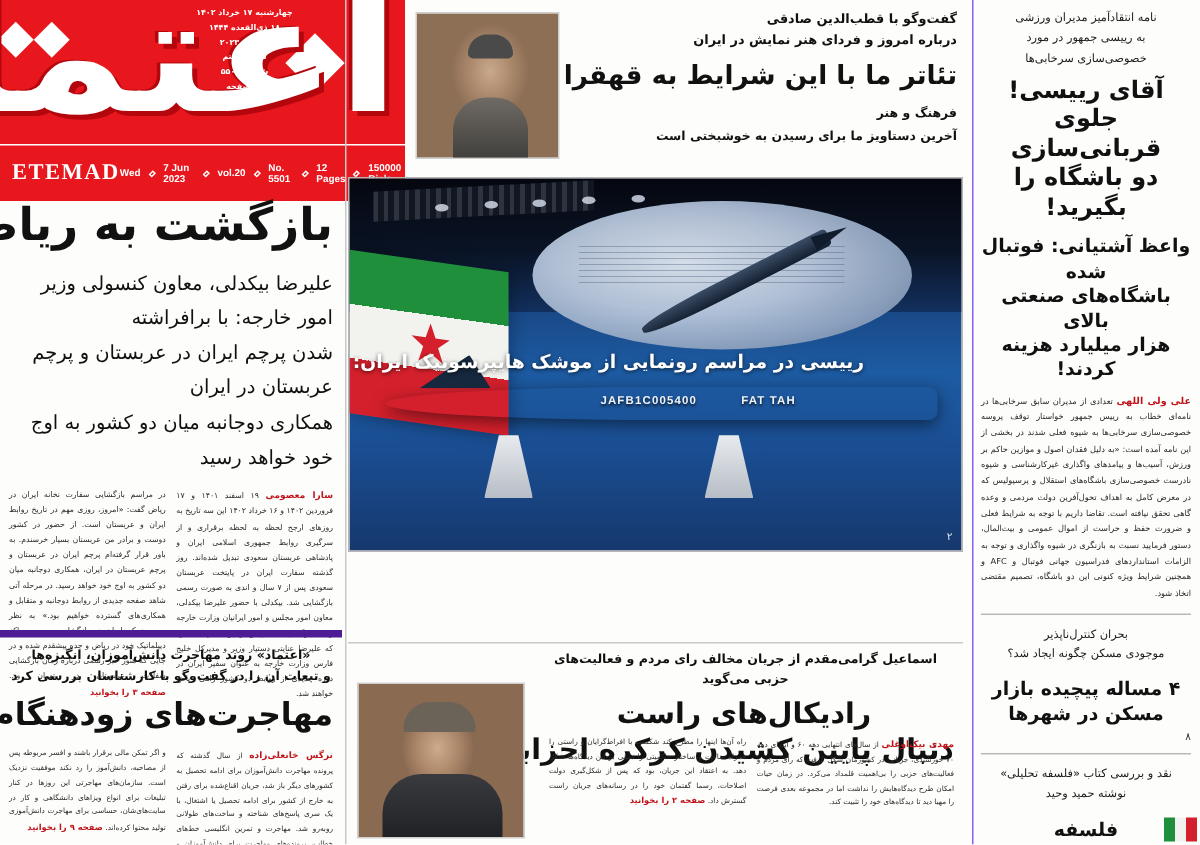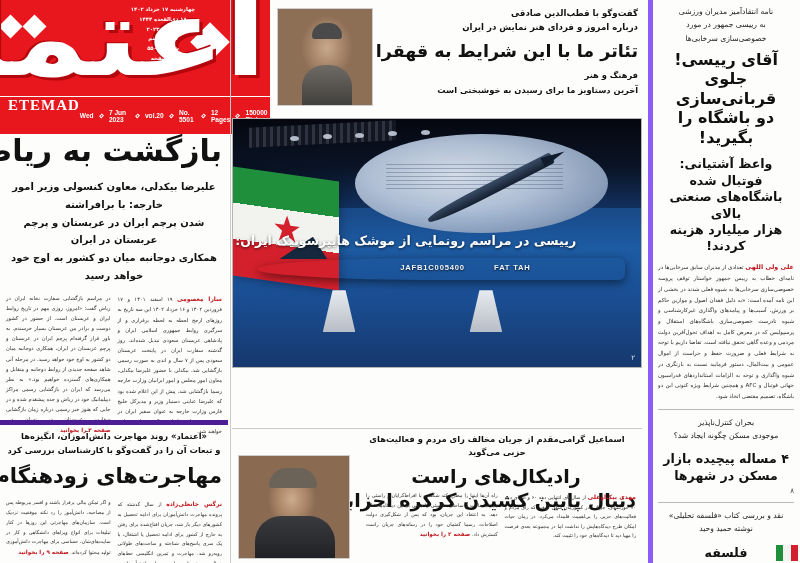--- a/index.html
+++ b/index.html
@@ -51,21 +51,21 @@
   }
   .masthead .big-diamond {
     position: absolute; left: 196px; top: 28px;
     width: 28px; height: 28px; background: #ffffff;
     transform: rotate(45deg);
   }
   .enbar {
     position: absolute; left: 0; top: 96px;
     width: 270px; height: 38px;
     background: #e8161d;
-    display: flex; 
+    display: flex; align-items: center;
     direction: ltr;
     border-top: 1px solid #fff;
   }
   .enbar .etemad {
     font-size: 15px; font-weight: bold; color: #ffffff;
     letter-spacing: 1px; margin-left: 8px;
     font-family: "Liberation Serif", serif;
   }
   .enbar .meta {
     display: flex; align-items: center; gap: 4px;
@@ -116,21 +116,21 @@
     content: ""; position: absolute; left: 34px; top: 14px;
     width: 30px; height: 16px; border-radius: 15px 15px 4px 4px;
     background: #4a4a4a;
   }
 
   
   .rightcol {
     position: absolute; right: 0; top: 0;
     width: 152px; height: 563px;
     padding: 5px 6px 0 5px;
-    border-left: 5px solid #8b5cf6;
+    border-left: 1px solid #8b5cf6;
     direction: rtl;
   }
   .rc-kicker {
     font-size: 7.6px; line-height: 1.75; text-align: center;
     color: #1a1a1a;
   }
   .rc-head {
     font-size: 16px; font-weight: bold; line-height: 1.22;
     text-align: center; color: #111; margin-top: 5px;
   }
@@ -161,22 +161,22 @@
   .lc-kicker {
     font-size: 10.5px; line-height: 1.55; text-align: center;
     color: #111; font-weight: bold;
   }
   .lc-head {
     font-size: 30px; font-weight: bold; text-align: center;
     color: #111; margin-top: 9px; line-height: 1.2;
     white-space: nowrap;
   }
   .lc-sub {
-    font-size: 10px; line-height: 1.78; text-align: center;
-    color: #111; margin-top: 9px; font-weight: bold;
+    font-size: 13px; line-height: 1.78; text-align: right;
+    color: #111; margin-top: 9px; font-weight: normal;
   }
   .lc-cols {
     display: flex; gap: 7px; margin-top: 8px;
     direction: rtl;
   }
   .lc-col {
     flex: 1; font-size: 5.2px; line-height: 1.95;
     text-align: justify; color: #2b2b2b;
   }
   .lc-byline { color: #c0141b; font-weight: bold; font-size: 6px; }

